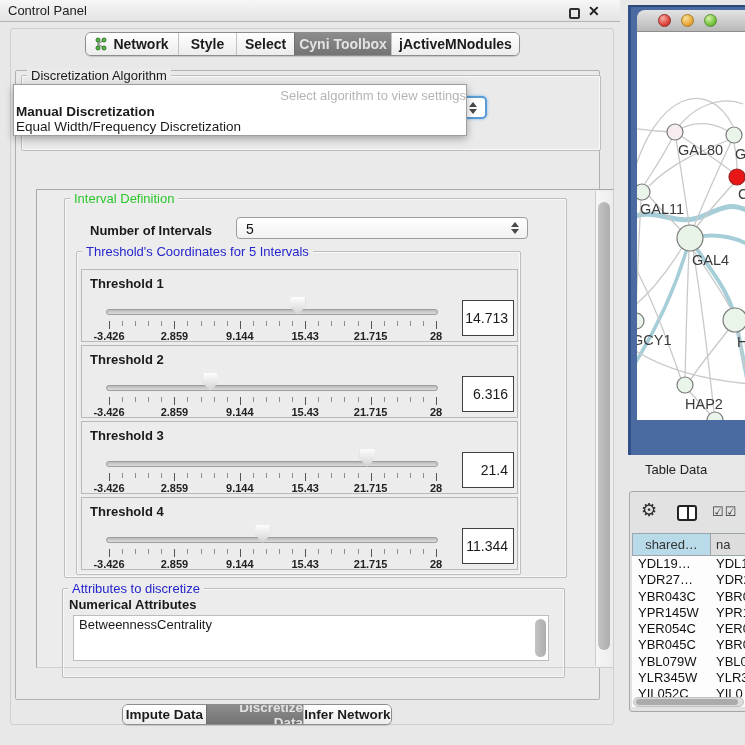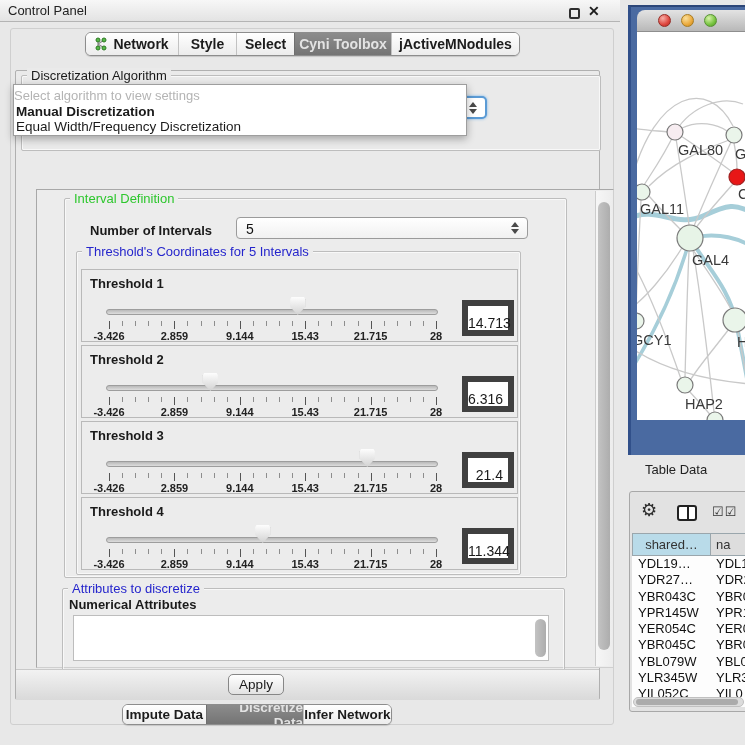--- a/index.html
+++ b/index.html
@@ -61,36 +61,36 @@
   .thr-thumb { position:absolute; width:15px; height:18px; top:27px;
     background:linear-gradient(#fdfdfd,#d2d2d2);
     clip-path:polygon(8% 0, 92% 0, 100% 12%, 100% 55%, 50% 100%, 0 55%, 0 12%);
     filter:drop-shadow(0 0 1px #777); }
   .tickrow { position:absolute; left:27px; top:51px; width:327px; height:8px; }
   .tick { position:absolute; top:0; width:1px; background:#8d8d8d; }
   .tick.major { background:#555; }
   .ticklabels { position:absolute; left:27px; top:60px; width:292px; height:12px; }
   .ticklab { position:absolute; transform:translateX(-50%); font-size:11px; font-weight:bold; color:#222; white-space:nowrap; }
   .thr-val { position:absolute; left:380px; top:30px; width:52px; height:36px; background:#fff;
-    border:6px solid #404040; font-size:14px; text-align:right; line-height:34px; padding-right:5px; }
+    border:1px solid #404040; font-size:14px; text-align:right; line-height:34px; padding-right:5px; }
 
   
   .attr-list { position:absolute; background:#fff; border:1px solid #bdbdbd; overflow:hidden; }
   .attr-item { font-size:13px; line-height:17.5px; padding-left:5px; white-space:nowrap; }
 
   .apply-row { left:0px; top:598px; width:583px; height:31px;
     background:linear-gradient(#f2f2f2,#d9d9d9); border-top:1px solid #c9c9c9; }
   .apply-btn { position:absolute; left:212px; top:4px; width:56px; height:21px;
     background:linear-gradient(#ffffff,#e2e2e2); border:1px solid #878787; border-radius:5px;
     font-size:13.5px; text-align:center; line-height:19px; }
 
   
   .popup { left:13px; top:84px; width:454px; height:52px; background:#fff; border:1px solid #9e9e9e;
     box-shadow:0 3px 8px rgba(0,0,0,.3); z-index:30; }
-  .popup-hint { position:absolute; top:3px; left:0; width:100%; text-align:left; font-size:13px; color:#b4b4b4; }
+  .popup-hint { position:absolute; top:3px; left:0; width:100%; text-align:right; font-size:13px; color:#b4b4b4; }
   .popup-opt { position:absolute; left:2px; font-size:13.5px; white-space:nowrap; }
   .focus-combo { left:300px; top:96px; width:187px; height:23px; border:2px solid #5b9bd5; border-radius:5px;
     background:#fff; box-shadow:0 0 3px #79b6ea; z-index:10; }
 
   
   .net-win { left:628px; top:5px; width:117px; height:450px; background:#4a6aa1;
     border-left:3px solid #31508a; border-top:2px solid #2c4678; }
   .net-title { position:absolute; left:6px; top:3px; width:111px; height:22px;
     background:linear-gradient(#e3e3e3,#b8b8b8); border-radius:8px 0 0 0; border-bottom:1px solid #8e8e8e; }
   .light { position:absolute; top:4px; width:13px; height:13px; border-radius:50%; }
@@ -341,33 +341,31 @@
             </div>
           </div>
       </div>
     </div>
 
     <div class="tbox" style="left:25px; top:398px; width:503px; height:90px;">
       <span class="tbox-title t-blue">Attributes to discretize</span>
       <div style="position:absolute; left:6px; top:8px; font-size:13px; font-weight:bold;">Numerical Attributes</div>
       <div class="attr-list" style="left:10px; top:26px; width:476px; height:46px;">
         <div id="attrItems">
+            <div class="attr-item">BetweennessCentrality</div>
           </div>
         <div class="sb-thumb" style="position:absolute; right:2px; top:3px; width:11px; height:38px;"></div>
       </div>
     </div>
 
     <div class="abs vsb-track">
       <div class="sb-thumb" style="position:absolute; left:2px; top:11px; width:12px; height:448px;"></div>
     </div>
   </div>
 
-  <div class="abs apply-row">
-    <div class="apply-btn">Apply</div>
-  </div>
 </div>
 
 <div class="abs tabbar bot-tabs" id="botTabs">
     <div class="tabseg" style="width: 83px;">
       <span>Impute Data</span>
     </div>
     <div class="tabseg sel" style="width: 97px;">
       <span>Discretize Data</span>
     </div>
     <div class="tabseg" style="width: 88px;">

